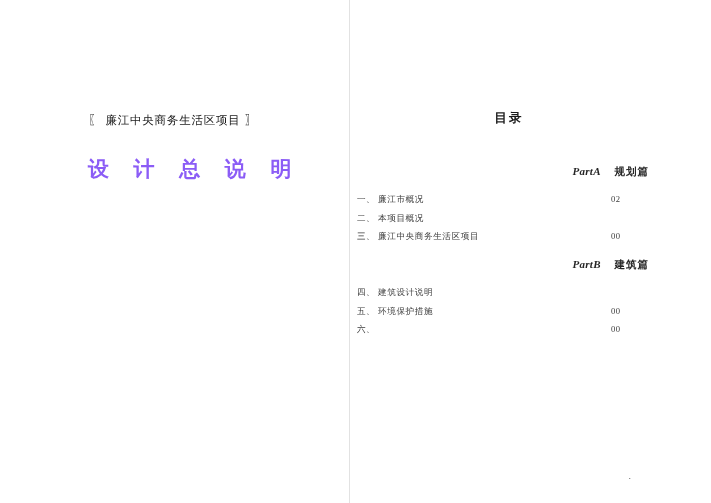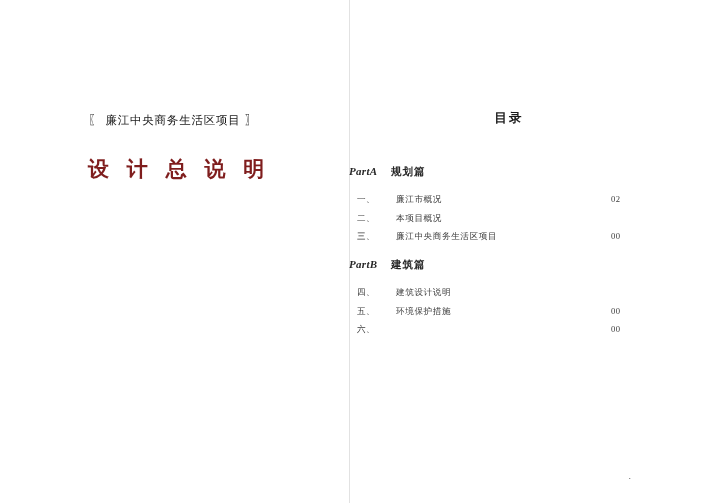--- a/index.html
+++ b/index.html
@@ -55,25 +55,25 @@
     font-size: 12.5px;
   }
   .cover-bracket-line .proj {
     letter-spacing: 0.8px;
   }
   .cover-title {
     position: absolute;
     left: 88px;
     top: 155px;
     width: 250px;
-    font-family: Liberation Sans, sans-serif;
+    font-family: Liberation Mono, monospace;
     font-weight: bold;
     font-size: 21px;
     letter-spacing: 6px;
-    color: #7f1d1d;
+    color: #8b5cf6;
     white-space: nowrap;
   }
   
   .right-col {
     position: absolute;
     left: 349px;
     top: 0;
     width: 320px;
     height: 503px;
   }
@@ -91,21 +91,21 @@
   }
   .toc-section {
     position: absolute;
     left: 0;
     width: 300px;
   }
   .toc-section.part-a { top: 165px; }
   .toc-section.part-b { top: 258px; }
 
   .section-head {
-    text-align: left;
+    text-align: right;
     font-family: "DejaVu Sans", sans-serif;
     font-weight: bold;
     font-size: 10.5px;
     color: #262626;
     margin-bottom: 11px;
     white-space: nowrap;
   }
   .section-head .part-label {
     font-family: "Liberation Serif", serif;
     font-weight: bold;
@@ -127,21 +127,21 @@
     white-space: nowrap;
   }
   .toc-row .num {
     position: absolute;
     left: 8px;
     top: 0;
     letter-spacing: 0.5px;
   }
   .toc-row .label {
     position: absolute;
-    left: 47px;
+    left: 29px;
     top: 0;
     letter-spacing: 0.6px;
   }
   .toc-row .pg {
     position: absolute;
     left: 262px;
     top: 0;
     font-family: Liberation Serif, serif;
     font-size: 8.6px;
     color: #3b3b3b;

